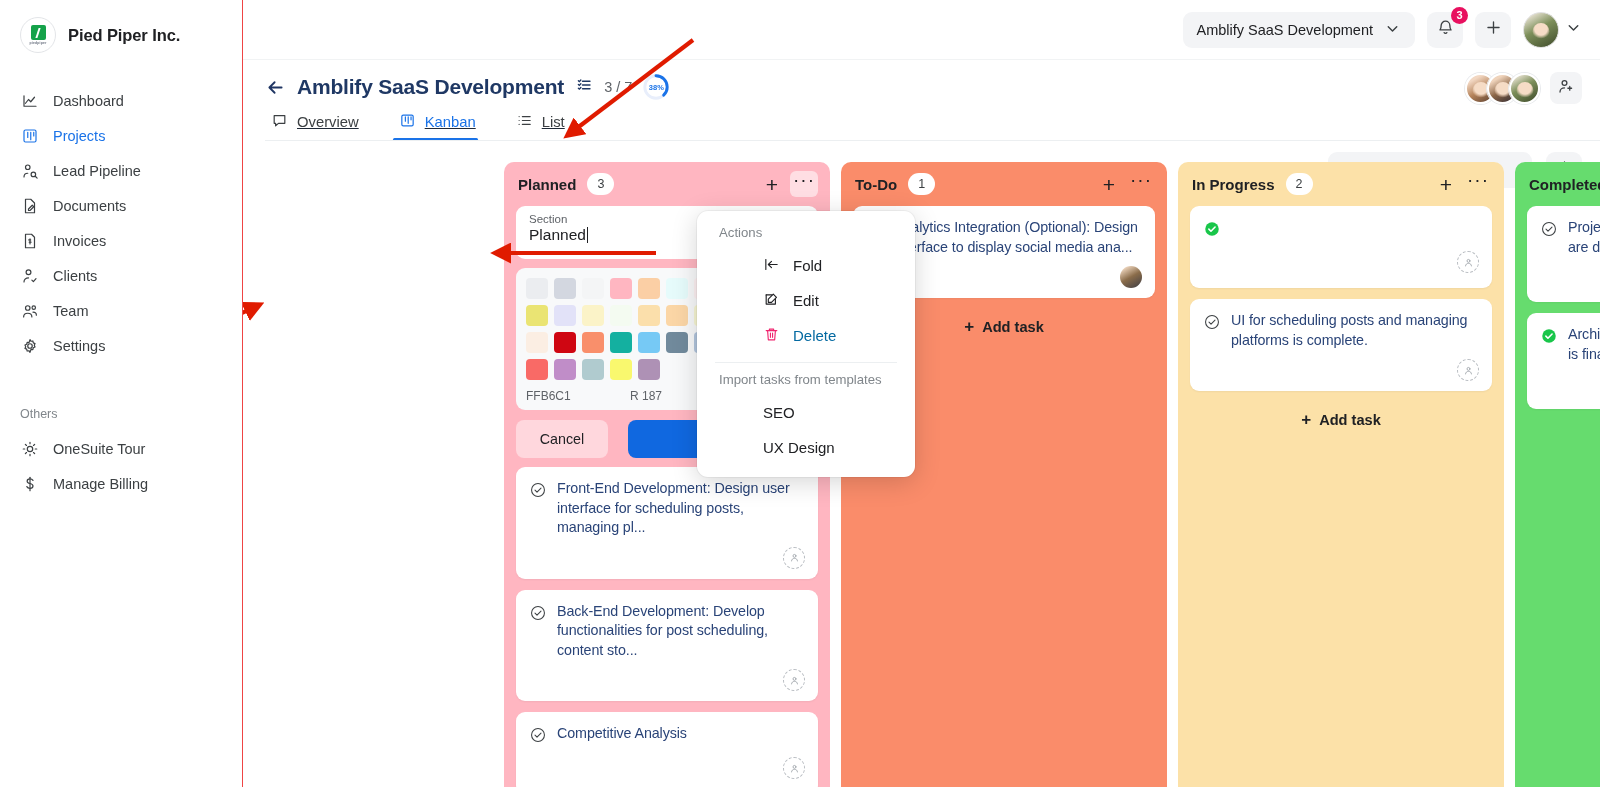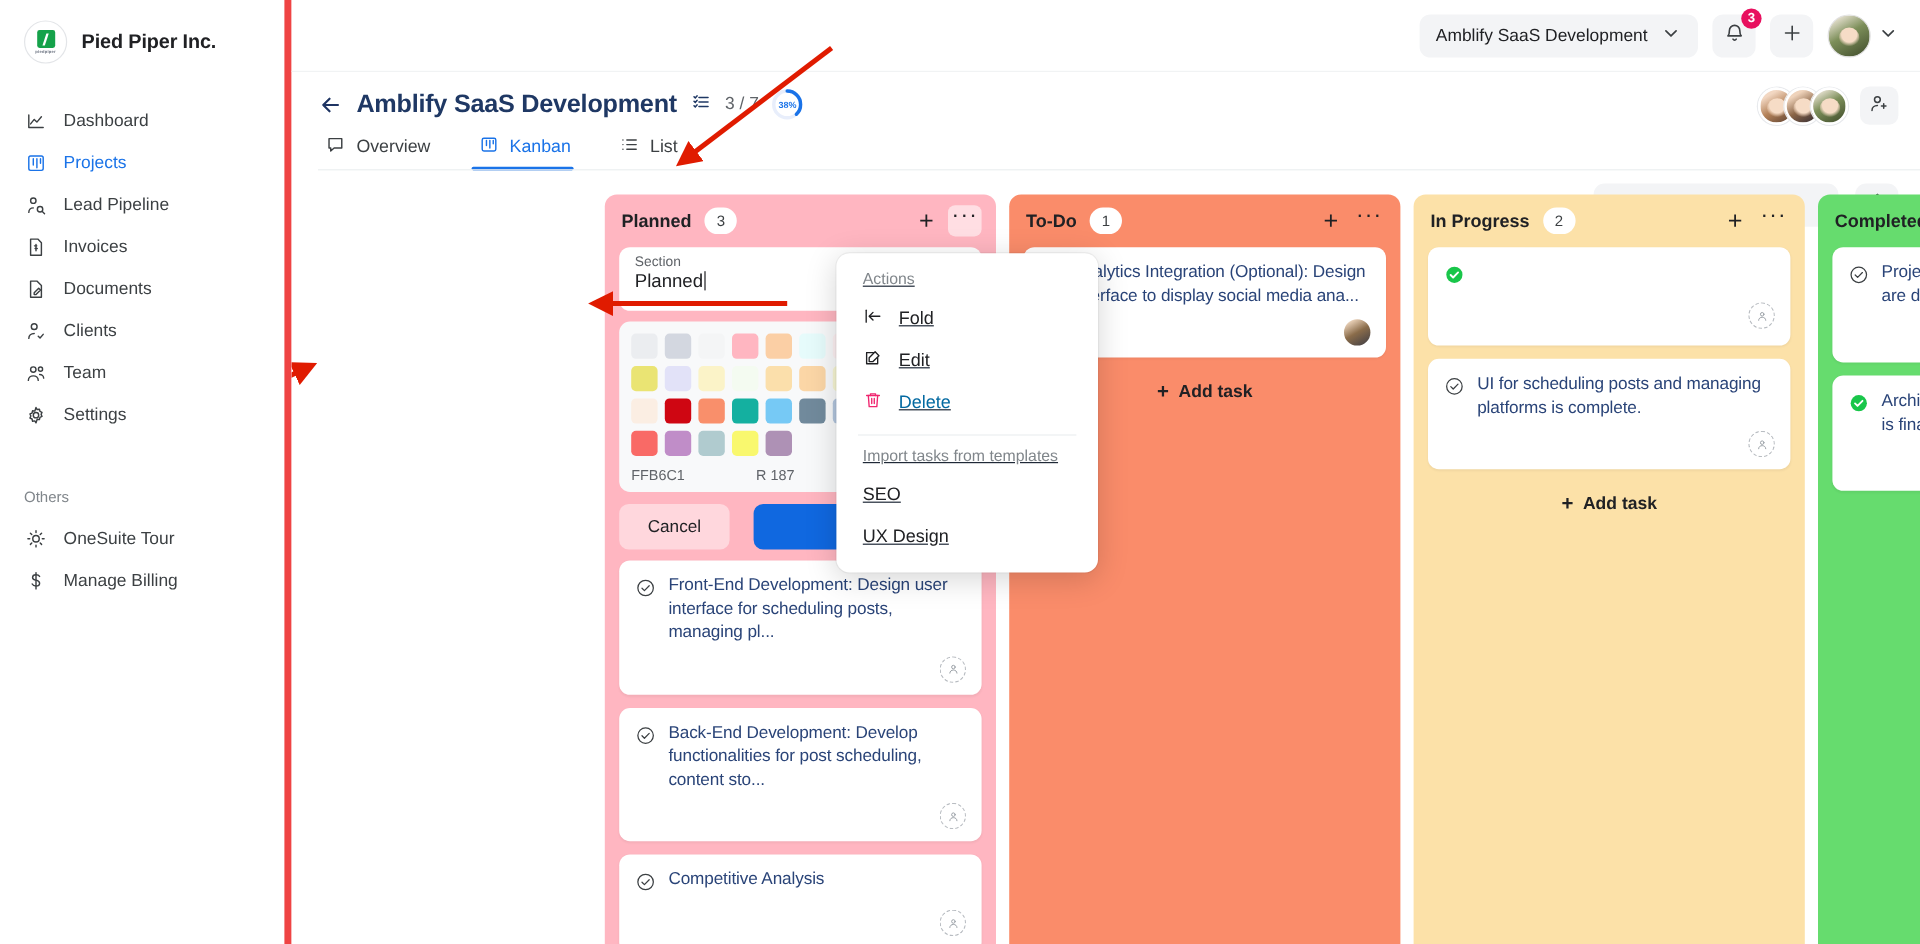--- a/index.html
+++ b/index.html
@@ -9,21 +9,21 @@
     background: #ffffff;
     overflow: hidden;
     color: #1f2937;
   }
   .app { position: relative; width: 1600px; height: 787px; display: flex; }
 
   
   .sidebar {
     width: 243px; height: 787px; flex: 0 0 243px;
     background: #ffffff;
-    border-right: 6px solid #ef4444;
+    border-right: 1px solid #ef4444;
     position: relative;
   }
   .brand { display: flex; align-items: center; gap: 12px; padding: 17px 0 0 20px; }
   .brand-logo {
     width: 36px; height: 36px; border-radius: 50%;
     border: 1px solid #e3e5e8; background: #fff;
     display: flex; align-items: center; justify-content: center;
     flex-direction: column; gap: 1px;
   }
   .brand-logo .sq {
@@ -92,21 +92,21 @@
   .proj-title { font-size: 21px; font-weight: 700; color: #1f3864; letter-spacing: -.2px; }
   .subtask-ic svg { width: 18px; height: 18px; stroke: #1f3864; fill: none; stroke-width: 1.8; stroke-linecap: round; }
   .ratio { font-size: 14.5px; color: #5f6368; }
   .ring { position: relative; width: 26px; height: 26px; }
   .ring svg { width: 26px; height: 26px; transform: rotate(-90deg); }
   .ring .pct {
     position: absolute; inset: 0; display: flex; align-items: center; justify-content: center;
     font-size: 7.5px; color: #1a73e8; font-weight: 600;
   }
 
-  .tabs { display: flex; gap: 0; margin-top: 12px; }
+  .tabs { display: flex; gap: 0; margin-top: 12px; text-decoration: underline; }
   .tab {
     display: flex; align-items: center; gap: 9px;
     padding: 0 16px 9px 6px; font-size: 14.8px; color: #3c4043; cursor: pointer;
     margin-right: 18px; position: relative;
   }
   .tab svg { width: 17px; height: 17px; stroke: #3c4043; fill: none; stroke-width: 1.7; stroke-linecap:round; stroke-linejoin:round;}
   .tab.active { color: #1a73e8; font-weight: 500; }
   .tab.active svg { stroke: #1a73e8; }
   .tab.active::after {
     content: ""; position: absolute; left: 0; right: 14px; bottom: 0; height: 2.6px;
@@ -223,26 +223,25 @@
     display: flex; align-items: center; justify-content: center;
     font-size: 14.3px; color: #fff; cursor: pointer; font-weight: 500;
   }
 
   
   .menu {
     position: absolute; left: 454px; top: 211px; width: 218px;
     background: #fff; border-radius: 11px; z-index: 40;
     box-shadow: 0 5px 26px rgba(0,0,0,.17), 0 0 0 1px rgba(0,0,0,.045);
     padding: 11px 0 12px 0;
-    text-decoration: underline;
   }
   .menu-label { font-size: 13.2px; color: #80868b; padding: 3px 0 8px 22px; }
   .menu-item {
     display: flex; align-items: center; gap: 13px; height: 35px;
-    padding: 0 22px; font-size: 15px; color: #202124; cursor: pointer;
+    padding: 0 22px; font-size: 15px; color: #202124; cursor: pointer; margin-left: 44px;
   }
   .menu-item svg { width: 17px; height: 17px; stroke: #202124; fill: none; stroke-width: 1.6; stroke-linecap: round; stroke-linejoin: round;}
   .menu-item.danger { color: #0369a1; }
   .menu-item.danger svg { stroke: #f0256f; }
   .menu-sep { height: 1px; background: #eceff1; margin: 9px 18px 6px 18px; }
   .menu-item.plain { }
 
   
   .arrows { position: absolute; inset: 0; pointer-events: none; z-index: 60; }
 </style>
@@ -288,34 +287,34 @@
               <path d="M4 20c0-3 2.3-5 5-5"></path>
               <circle cx="16.5" cy="16.5" r="3"></circle>
               <path d="M19 19l2.5 2.5"></path>
             </svg>
           </span>
         <span>Lead Pipeline</span>
       </div>
       <div class="nav-item">
         <span class="ic">
             <svg viewBox="0 0 24 24">
+              <path d="M6 3h7l5 5v13H6z"></path>
+              <path d="M10 16l5-5 2 2-5 5h-2z"></path>
+            </svg>
+          </span>
+        <span>Documents</span>
+      </div>
+      <div class="nav-item">
+        <span class="ic">
+            <svg viewBox="0 0 24 24">
               <path d="M6 3h8l4 4v14H6z"></path>
               <path d="M12 9v7M10.3 10.5h2.6M11 13.5h2.4"></path>
             </svg>
           </span>
         <span>Invoices</span>
-      </div>
-      <div class="nav-item">
-        <span class="ic">
-            <svg viewBox="0 0 24 24">
-              <path d="M6 3h7l5 5v13H6z"></path>
-              <path d="M10 16l5-5 2 2-5 5h-2z"></path>
-            </svg>
-          </span>
-        <span>Documents</span>
       </div>
       <div class="nav-item">
         <span class="ic">
             <svg viewBox="0 0 24 24">
               <circle cx="10" cy="7" r="3.2"></circle>
               <path d="M4 20c0-3.3 2.7-5.5 6-5.5"></path>
               <path d="M14.5 17.5l2 2 3.5-4"></path>
             </svg>
           </span>
         <span>Clients</span>

